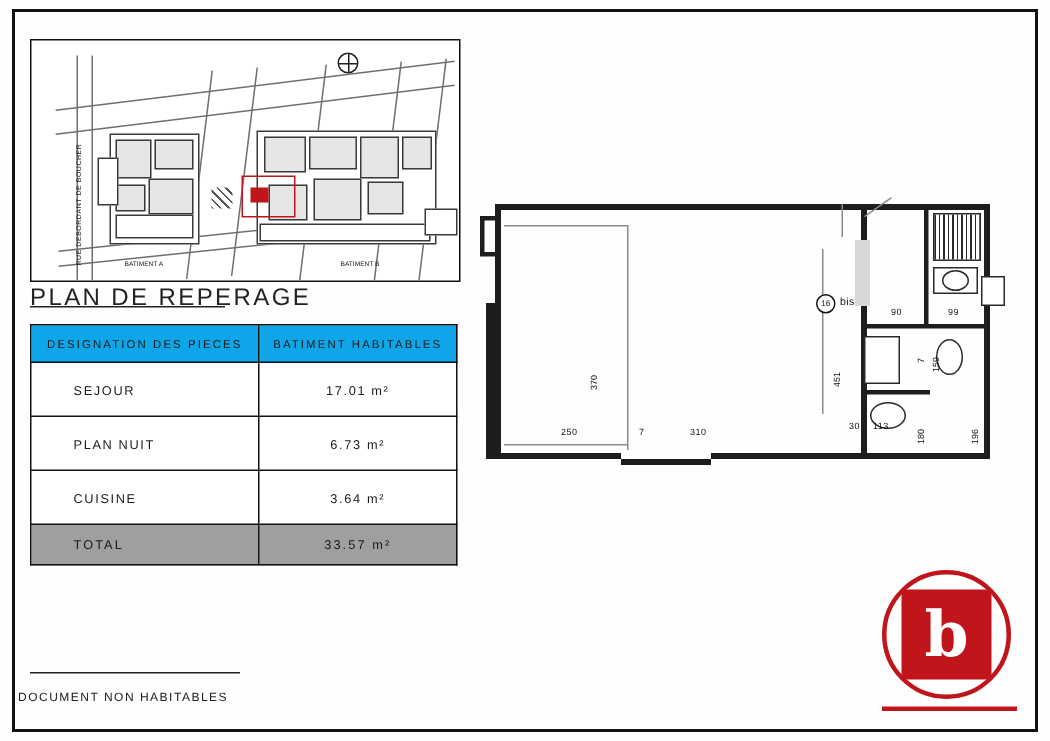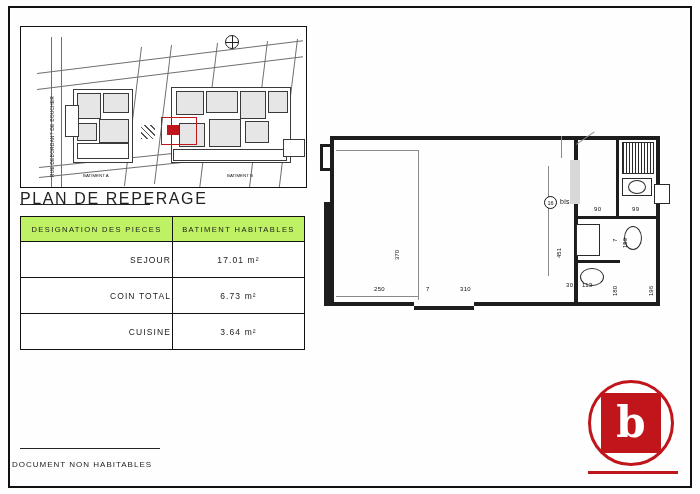--- a/index.html
+++ b/index.html
@@ -23,23 +23,23 @@
   .northrose:after{content:"";position:absolute;top:50%;left:0;height:1px;width:12px;background:#222;}
   .redbox{position:absolute;border:1.4px solid #c0151b;}
   .redfill{position:absolute;background:#c0151b;}
 
   .plan-title{position:absolute;left:20px;top:190px;font-size:16px;letter-spacing:1.6px;color:#222;}
   .rule{position:absolute;background:#222;height:1px;}
 
   
   .tbl{position:absolute;left:20px;top:216px;width:285px;border:1px solid #111;border-collapse:collapse;background:#fff;}
   .tbl td,.tbl th{border:1px solid #111;height:33px;font-size:8.5px;letter-spacing:1.1px;color:#1a1a1a;text-align:center;font-weight:normal;}
-  .tbl .hdr{background:#bef264;height:22px;letter-spacing:1.4px;font-size:7.6px;}
+  .tbl .hdr{background:#0ea5e9;height:22px;letter-spacing:1.4px;font-size:7.6px;}
   .tbl .tot{background:#9f9f9f;height:24px;letter-spacing:1.4px;}
-  .tbl td.left{text-align:right;padding-left:28px;}
+  .tbl td.left{text-align:left;padding-left:28px;}
   .tbl-title{position:absolute;left:20px;top:434px;font-size:9px;letter-spacing:1.7px;color:#222;}
   .doc-note{position:absolute;left:12px;top:460px;font-size:8px;letter-spacing:1px;color:#222;}
 
   
   .plan{position:absolute;left:318px;top:130px;width:358px;height:210px;}
   .w{position:absolute;background:#1d1d1d;}
   .lt{position:absolute;background:#8a8a8a;}
   .dim{position:absolute;font-size:6px;color:#111;letter-spacing:.3px;}
   .dimv{position:absolute;font-size:6px;color:#111;transform:rotate(-90deg);transform-origin:0 0;white-space:nowrap;}
   .circle-num{position:absolute;width:11px;height:11px;border:1px solid #111;border-radius:50%;font-size:5.5px;
@@ -116,26 +116,30 @@
     <tbody>
         <tr>
       <th class="hdr">DESIGNATION DES PIECES</th>
       <th class="hdr">BATIMENT HABITABLES</th>
     </tr>
     <tr>
       <td class="left">SEJOUR</td>
       <td>17.01 m²</td>
     </tr>
     <tr>
-      <td class="left">COIN TOTAL</td>
+      <td class="left">PLAN NUIT</td>
       <td>6.73 m²</td>
     </tr>
     <tr>
       <td class="left">CUISINE</td>
       <td>3.64 m²</td>
+    </tr>
+    <tr>
+      <td class="tot left">TOTAL</td>
+      <td class="tot">33.57 m²</td>
     </tr>
   </tbody>
     </table>
 
   <div class="rule" style="left:20px;top:448px;width:140px;"></div>
   <div class="doc-note">DOCUMENT NON HABITABLES</div>
 
   <div class="plan">
 
     <div class="w" style="left:12px;top:6px;width:248px;height:4px;"></div>

